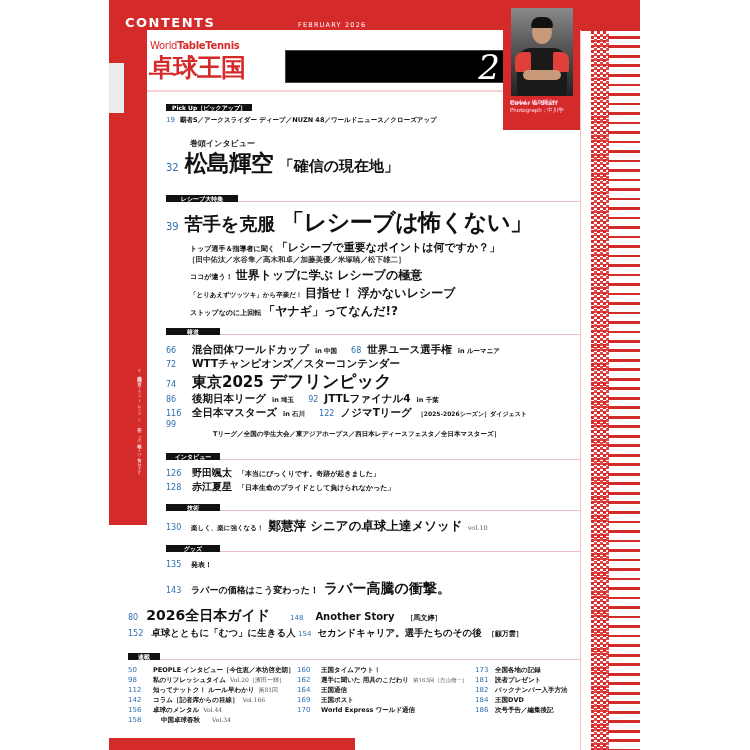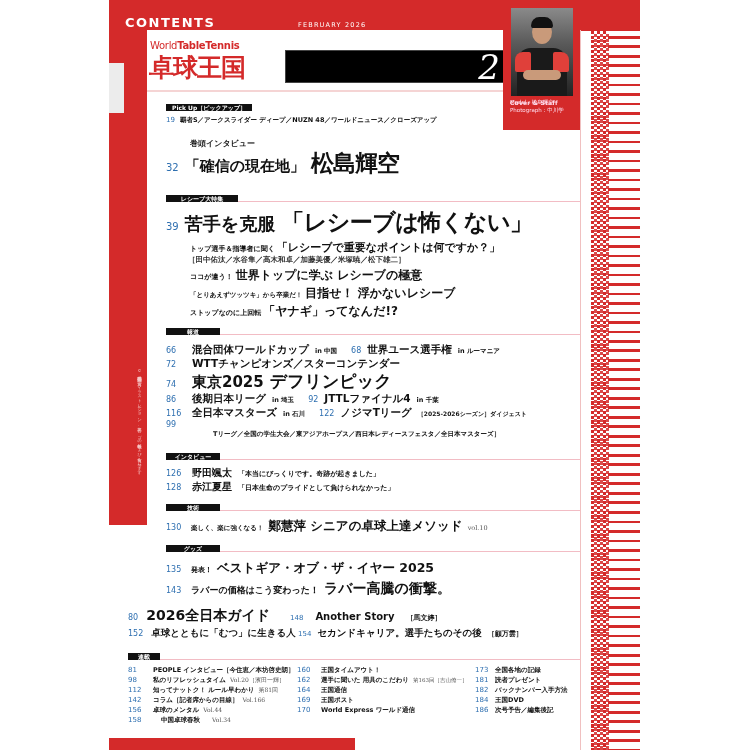--- a/index.html
+++ b/index.html
@@ -116,22 +116,22 @@
 
 <div class="sec-label" style="left:166px;top:104px;width:86px;text-align:left;padding-left:6px;">Pick Up［ピックアップ］</div>
 <div class="row" style="left:166px;top:116px;">
   <span class="num" style="font-size:7px">19</span>
   <span class="small" style="font-size:6.5px">覇者S／アークスライダー ディープ／NUZN 48／ワールドニュース／クローズアップ</span>
 </div>
 
 <div class="t" style="left:190px;top:138px;font-size:8px;">巻頭インタビュー</div>
 <div class="row" style="left:166px;top:148px;gap:6px;">
   <span class="num" style="font-size:10px">32</span>
+  <span style="font-size:23px;font-weight:bold;letter-spacing:-1px;">松島輝空</span>
   <span style="font-size:15px;font-weight:bold;">「確信の現在地」</span>
-  <span style="font-size:23px;font-weight:bold;letter-spacing:-1px;">松島輝空</span>
 </div>
 
 <div class="sec-label" style="left:166px;top:195px;width:72px;">レシーブ大特集</div>
 <div class="sec-line" style="left:238px;top:201px;width:342px;"></div>
 <div class="row" style="left:166px;top:207px;gap:6px;">
   <span class="num" style="font-size:10px">39</span>
   <span style="font-size:18px;font-weight:bold;">苦手を克服</span>
   <span style="font-size:23px;font-weight:bold;letter-spacing:-0.5px;">「レシーブは怖くない」</span>
 </div>
 <div class="row" style="left:190px;top:240px;gap:2px;">
@@ -217,21 +217,20 @@
   <span class="small" style="font-size:6.5px">楽しく、楽に強くなる！</span>
   <span style="font-size:12.5px;font-weight:bold;">鄭慧萍 シニアの卓球上達メソッド</span>
   <span class="serif">vol.10</span>
 </div>
 
 <div class="sec-label" style="left:166px;top:545px;width:54px;">グッズ</div>
 <div class="sec-line" style="left:220px;top:551px;width:360px;"></div>
 <div class="row" style="left:166px;top:560px;gap:5px;">
   <span class="num" style="width:20px">135</span>
   <span class="small">発表！</span>
-  <span style="font-size:12.5px;font-weight:bold;">ベストギア・オブ・ザ・イヤー 2025</span>
 </div>
 <div class="row" style="left:166px;top:580px;gap:5px;">
   <span class="num" style="width:20px">143</span>
   <span style="font-size:9px;font-weight:bold;">ラバーの価格はこう変わった！</span>
   <span style="font-size:14px;font-weight:bold;">ラバー高騰の衝撃。</span>
 </div>
 
 <div class="row" style="left:128px;top:607px;gap:8px;">
   <span class="num">80</span>
   <span style="font-size:14px;font-weight:bold;">2026全日本ガイド</span>
@@ -249,21 +248,21 @@
   <span class="num" style="font-size:7px">154</span>
   <span style="font-size:9.5px;font-weight:bold;">セカンドキャリア。選手たちのその後</span>
   <span class="small" style="font-size:7px">［顧万雲］</span>
 </div>
 
 <div class="sec-label" style="left:128px;top:653px;width:32px;">連載</div>
 <div class="sec-line" style="left:160px;top:659px;width:420px;"></div>
 
 <div class="abs" style="left:128px;top:666px;">
   <div class="row" style="position:relative;height:10px;gap:0;">
-      <span class="num" style="width:25px;font-size:7px">81</span>
+      <span class="num" style="width:25px;font-size:7px">50</span>
       <span class="small" style="font-size:6.5px">PEOPLE インタビュー［今住恵／本坊啓史朗］</span>
     </div>
   <div class="row" style="position:relative;height:10px;gap:0;">
       <span class="num" style="width:25px;font-size:7px">98</span>
       <span class="small" style="font-size:6.5px">私のリフレッシュタイム</span>
       <span class="serif" style="font-size:6px;margin-left:4px">Vol.20［濱田一輝］</span>
     </div>
   <div class="row" style="position:relative;height:10px;gap:0;">
       <span class="num" style="width:25px;font-size:7px">112</span>
       <span class="small" style="font-size:6.5px">知ってナットク！ ルール早わかり</span>

